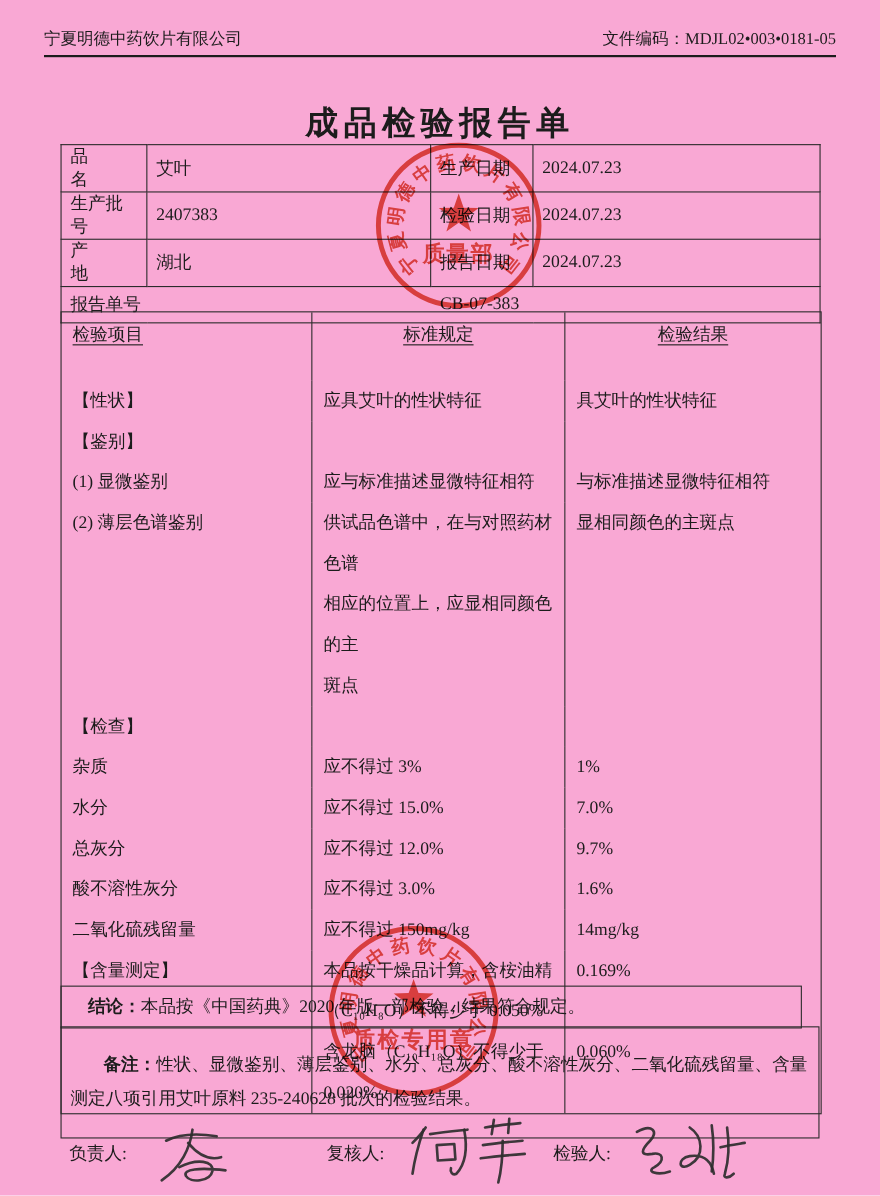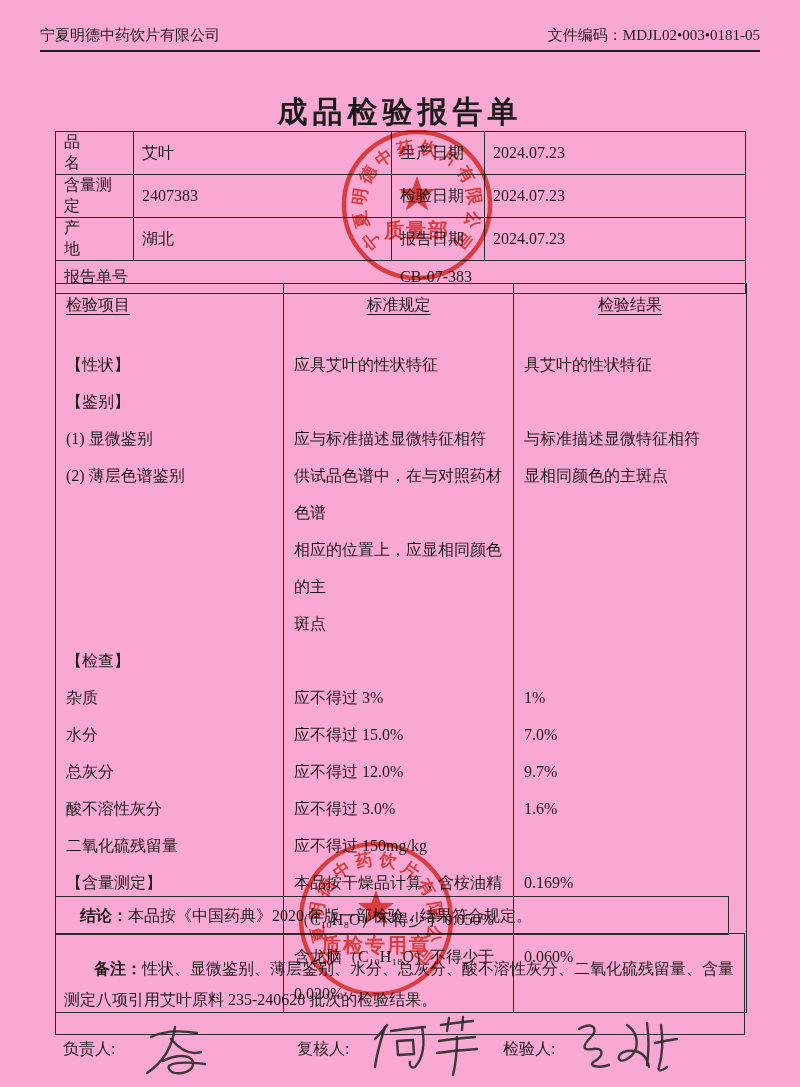--- a/index.html
+++ b/index.html
@@ -71,21 +71,21 @@
         <col style="width:261px">
       </colgroup>
     <tbody>
         <tr>
       <td>品　　名</td>
       <td>艾叶</td>
       <td>生产日期</td>
       <td>2024.07.23</td>
     </tr>
     <tr>
-      <td>含量测定</td>
+      <td>生产批号</td>
       <td>2407383</td>
       <td>检验日期</td>
       <td>2024.07.23</td>
     </tr>
     <tr>
       <td>产　　地</td>
       <td>湖北</td>
       <td>报告日期</td>
       <td>2024.07.23</td>
     </tr>
@@ -148,20 +148,21 @@
           <div class="mt-cell c3">9.7%</div>
         </div>
         <div class="mt-row">
           <div class="mt-cell c1">酸不溶性灰分</div>
           <div class="mt-cell c2">应不得过 3.0%</div>
           <div class="mt-cell c3">1.6%</div>
         </div>
         <div class="mt-row">
           <div class="mt-cell c1">二氧化硫残留量</div>
           <div class="mt-cell c2">应不得过 150mg/kg</div>
+          <div class="mt-cell c3">14mg/kg</div>
         </div>
         <div class="mt-row">
           <div class="mt-cell c1">【含量测定】</div>
           <div class="mt-cell c2">本品按干燥品计算，含桉油精
 （C₁₀H₈O）不得少于 0.050%
 含龙脑（C₁₀H₁₈O）不得少于 0.020%</div>
           <div class="mt-cell c3">0.169%
 
 0.060%</div>
         </div>

